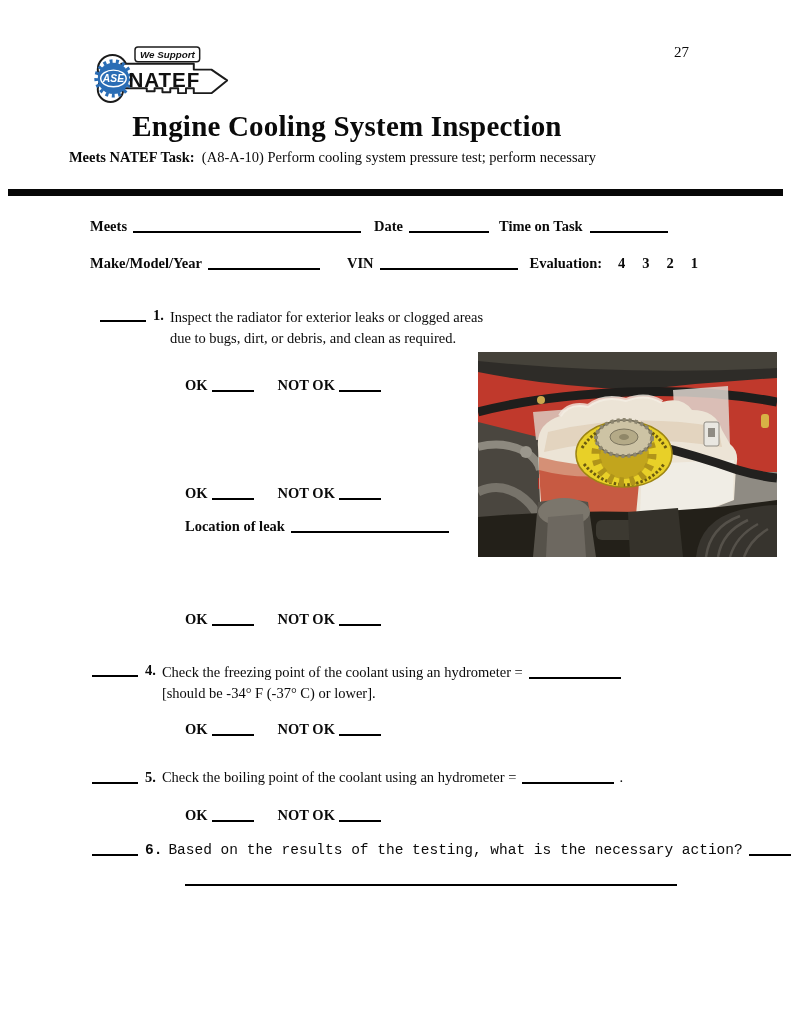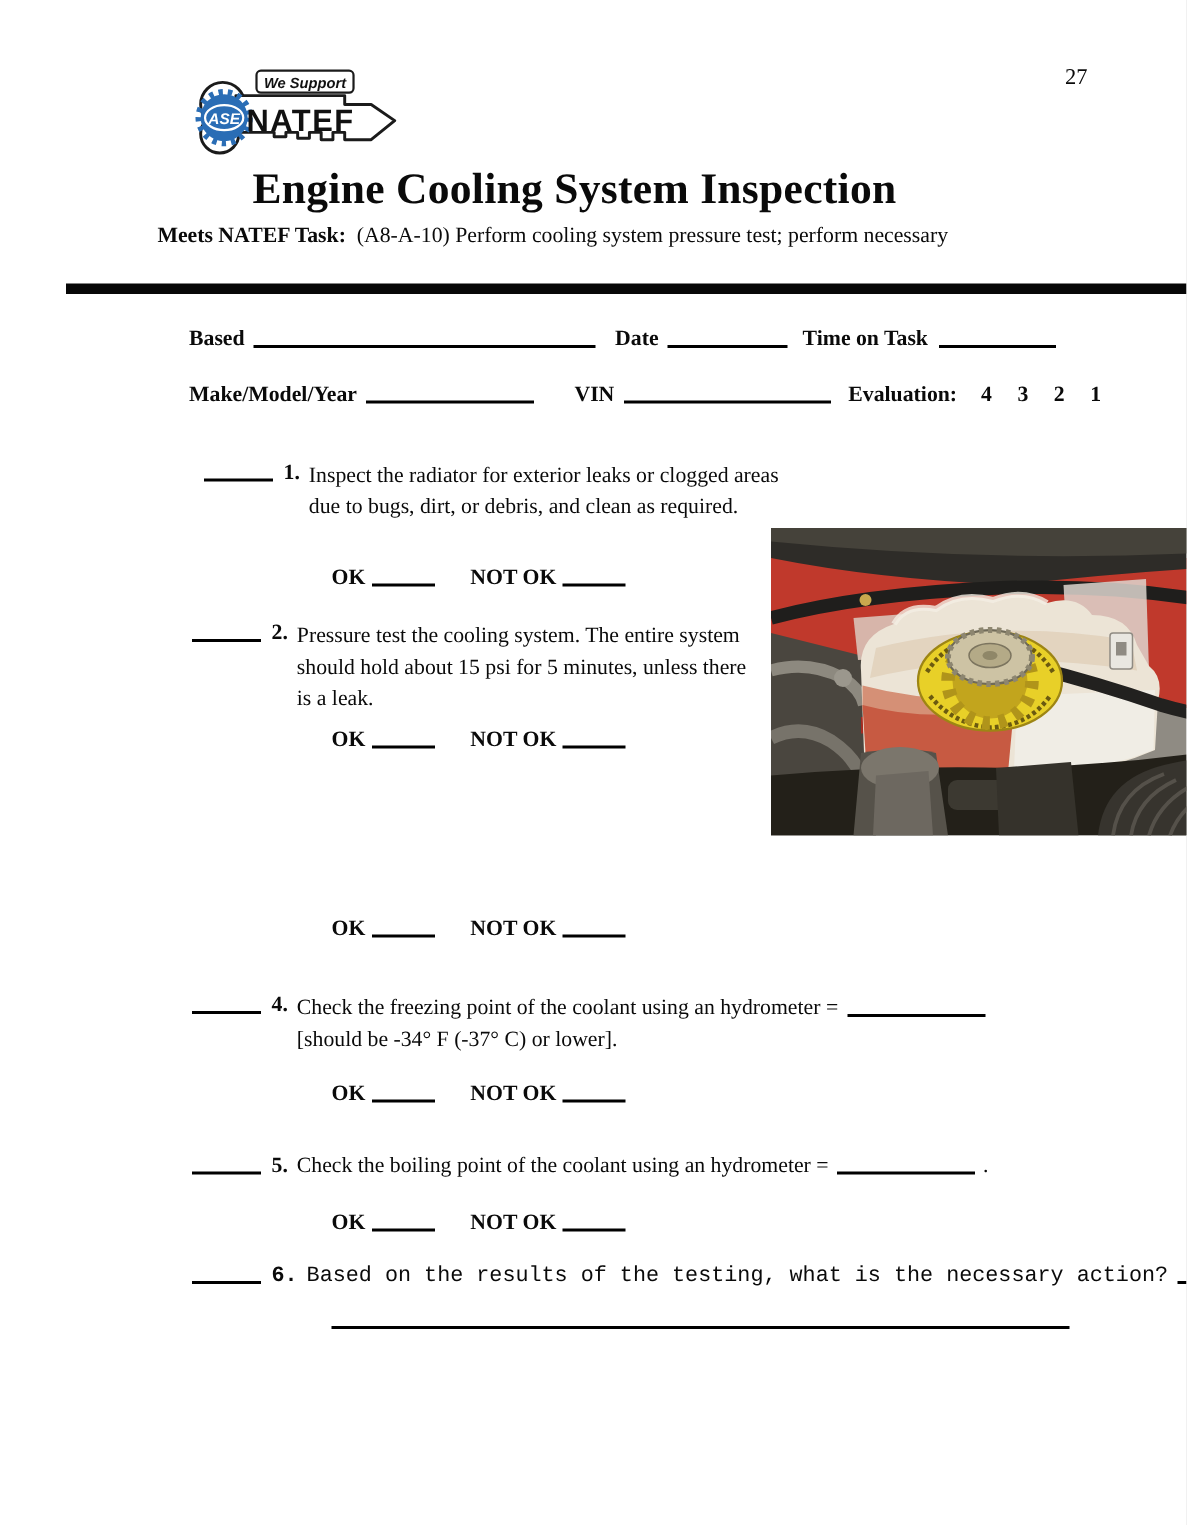--- a/index.html
+++ b/index.html
@@ -1,21 +1,21 @@
 <!DOCTYPE html>
 <html><head>
 <meta charset="utf-8">
 <style>
   html,body{margin:0;padding:0;background:#e8e8e8;}
   .page{
     position:relative;width:791px;height:1024px;background:#ffffff;
     margin:0 auto;font-family:"Liberation Serif", serif;color:#0a0a0a;
     overflow:hidden;
   }
-  .abs{position:absolute;margin-left:36px;}
+  .abs{position:absolute;}
   .b{font-weight:bold;}
   .title{
     left:0;width:694px;top:110px;text-align:center;
     font-size:29px;font-weight:bold;letter-spacing:0.2px;
   }
   .subtitle{
     left:0;width:665px;top:147px;text-align:center;
     font-size:14.5px;line-height:20px;
   }
   .rule{left:8px;top:189px;width:775px;height:7px;background:#070707;}
@@ -56,39 +56,39 @@
   <div class="abs pagenum">27</div>
 
   <div class="abs title">Engine Cooling System Inspection</div>
   <div class="abs subtitle">
     <div><span class="b">Meets NATEF Task:</span>&nbsp; <span>(A8-A-10)   Perform cooling system pressure test; perform necessary</span></div>
   </div>
 
   <div class="abs rule"></div>
 
   <div class="abs row" style="left:90px;top:218px;">
-    <span>Based</span><span class="blank" style="width:228px;margin-left:6px;"></span><span style="margin-left:13px;">Date</span><span class="blank" style="width:80px;margin-left:6px;"></span><span style="margin-left:10px;text-align:center;">Time on Task</span><span class="blank" style="width:78px;margin-left:7px;"></span>
+    <span>Meets</span><span class="blank" style="width:228px;margin-left:6px;"></span><span style="margin-left:13px;">Date</span><span class="blank" style="width:80px;margin-left:6px;"></span><span style="margin-left:10px;text-align:center;">Time on Task</span><span class="blank" style="width:78px;margin-left:7px;"></span>
   </div>
 
   <div class="abs row" style="left:90px;top:255px;">
     <span>Make/Model/Year</span><span class="blank" style="width:112px;margin-left:6px;"></span><span style="margin-left:27px;">VIN</span><span class="blank" style="width:138px;margin-left:6px;"></span><span style="margin-left:12px;">Evaluation:</span><span style="margin-left:16px;">4</span><span style="margin-left:17px;">3</span><span style="margin-left:17px;">2</span><span style="margin-left:17px;">1</span>
   </div>
 
   <div class="abs item" style="left:100px;top:307px;">
     <span class="blank" style="width:46px;"></span><span class="num">1.</span><span class="txt" style="width:326px;margin-left:6px;">Inspect the radiator for exterior leaks or clogged areas due to bugs, dirt, or debris, and clean as required.</span>
   </div>
   <div class="abs okline" style="left:185px;top:377px;">
     <span>OK</span><span class="blank" style="width:42px;margin-left:4px;"></span><span class="gap24">NOT OK</span><span class="blank" style="width:42px;margin-left:4px;"></span>
   </div>
 
-  <div class="abs item" style="left:92px;top:414px;">
-    <span class="blank" style="width:46px;"></span><span class="num">2.</span><span class="txt" style="width:302px;margin-left:6px;">Pressure test the cooling system.  The entire system should hold about 15 psi for 5 minutes, unless there is a leak.</span>
-  </div>
   <div class="abs okline" style="left:185px;top:485px;">
     <span>OK</span><span class="blank" style="width:42px;margin-left:4px;"></span><span class="gap24">NOT OK</span><span class="blank" style="width:42px;margin-left:4px;"></span>
+  </div>
+  <div class="abs okline" style="left:185px;top:518px;">
+    <span>Location of leak</span><span class="blank" style="width:158px;margin-left:6px;"></span>
   </div>
 
   <div class="abs photo-frame">
     <svg viewBox="0 0 299 205" width="299" height="205">
       <rect width="299" height="205" fill="#8f8b83"></rect>
       <rect x="0" y="20" width="299" height="100" fill="#c0392c"></rect>
       <path d="M0,0 H299 V26 Q230,30 160,38 Q70,34 0,20 Z" fill="#2e2c28"></path>
       <path d="M0,0 H299 V16 Q150,24 0,9 Z" fill="#45423a"></path>
       <path d="M0,60 Q60,44 150,40 Q230,37 299,50" stroke="#1f1e1c" stroke-width="9" fill="none"></path>
       <path d="M0,70 L60,85 L70,205 L0,205 Z" fill="#4a463f"></path>

